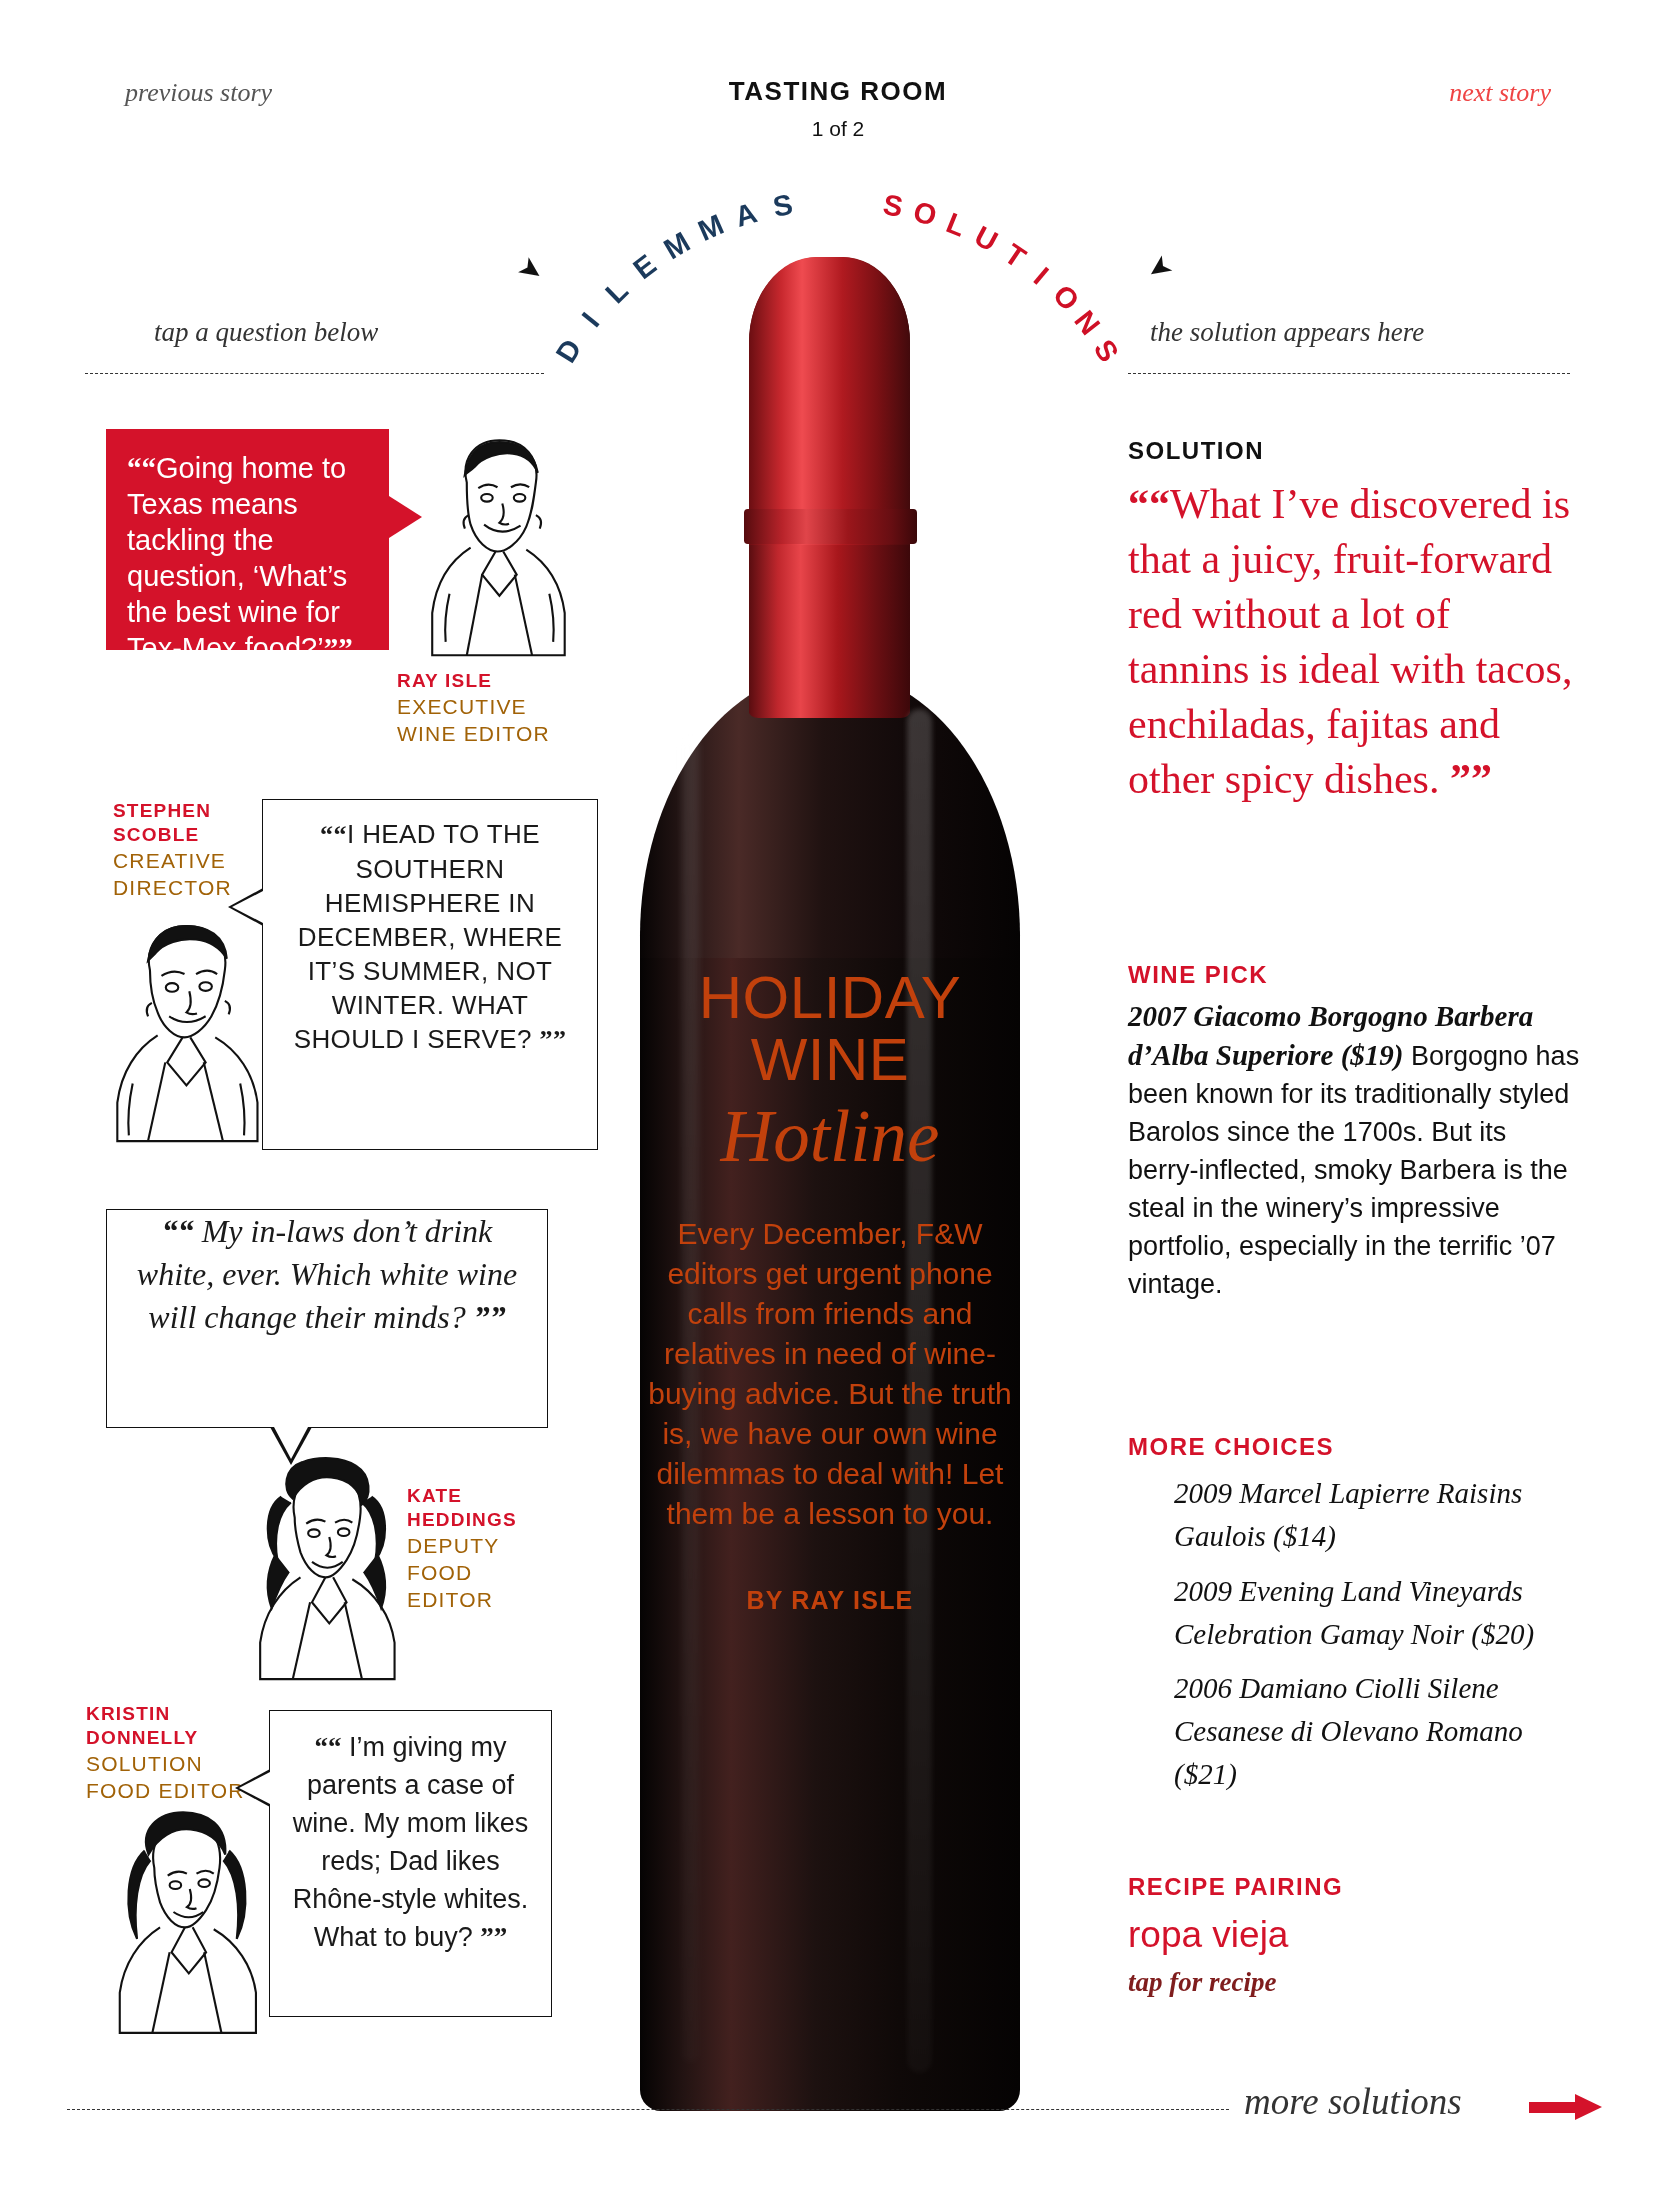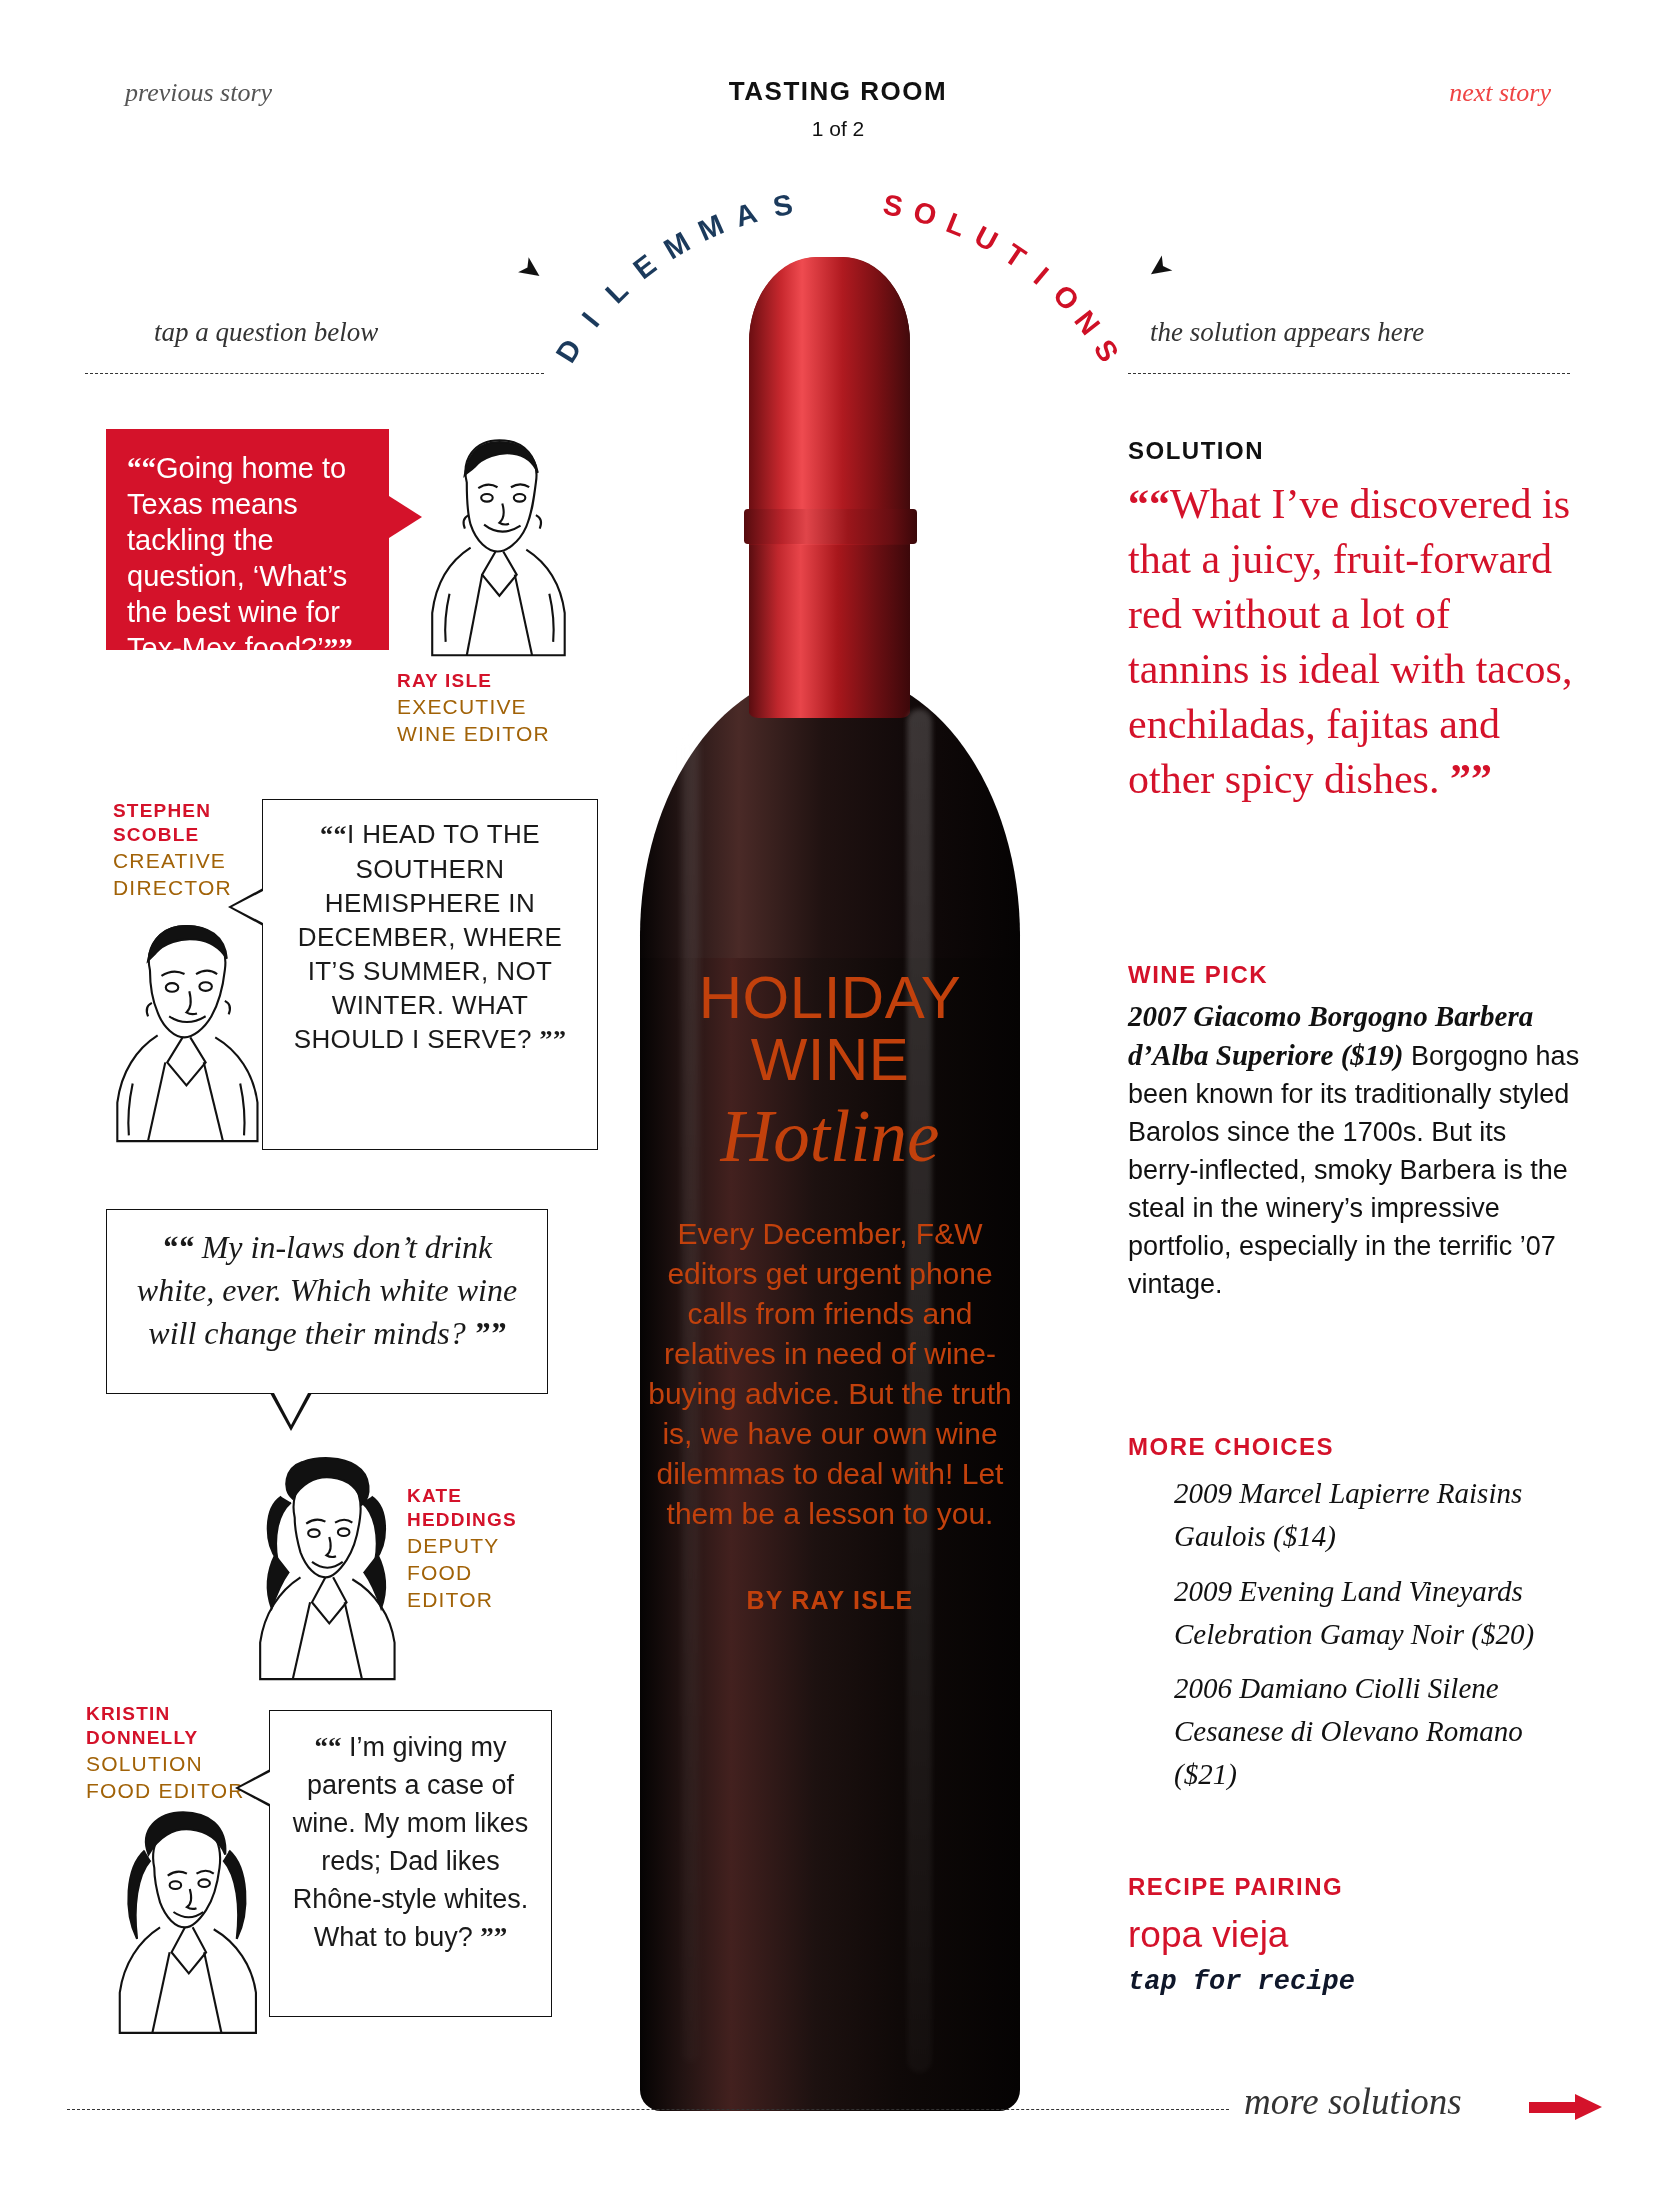--- a/index.html
+++ b/index.html
@@ -163,22 +163,22 @@
     border-right:35px solid #111;
   }
   .q2 .tail-in {
     position:absolute; left:-31px; top:91px; width:0;height:0;
     border-top:16.3px solid transparent; border-bottom:16.3px solid transparent;
     border-right:31px solid #fff;
   }
   .stephen-label { position:absolute; left:113px; top:799px; width:144px; }
 
   .q3 {
-    position:absolute; left:106px; top:1209px; width:442px; height:185px;
-    border:1.9px solid #111; padding:16px 21px; text-align:center;
+    position:absolute; left:106px; top:1209px; width:442px; height:219px;
+    border:1.9px solid #111; padding:0 21px; text-align:center;
     font-family:"Liberation Serif", serif; font-style:italic;
     font-size:32px; line-height:43px;
   }
   .q3 .tail-out {
     position:absolute; left:163px; bottom:-38px; width:0;height:0;
     border-left:21px solid transparent; border-right:21px solid transparent;
     border-top:38px solid #111;
   }
   .q3 .tail-in {
     position:absolute; left:167px; bottom:-32px; width:0;height:0;
@@ -241,22 +241,22 @@
   .recipe-head {
     position:absolute; left:1128px; top:1873px;
     font-size:24px; font-weight:bold; letter-spacing:1.5px; color:#d4122a;
   }
   .recipe-name {
     position:absolute; left:1128px; top:1914px;
     font-size:37px; color:#d4122a; font-weight:300;
   }
   .recipe-tap {
     position:absolute; left:1128px; top:1967px;
-    font-family:Liberation Mono, monospace; font-style:italic; font-weight:bold;
-    font-size:27px; color:#0f172a;
+    font-family:Liberation Serif, serif; font-style:italic; font-weight:bold;
+    font-size:27px; color:#7f1d1d;
   }
 
   
   .foot-dash {
     position:absolute; left:67px; top:2109px; width:1162px; height:0;
     border-top:1.9px dashed #333;
   }
   .more-solutions {
     position:absolute; left:1244px; top:2080px;
     font-family:"Liberation Serif", serif; font-style:italic;

